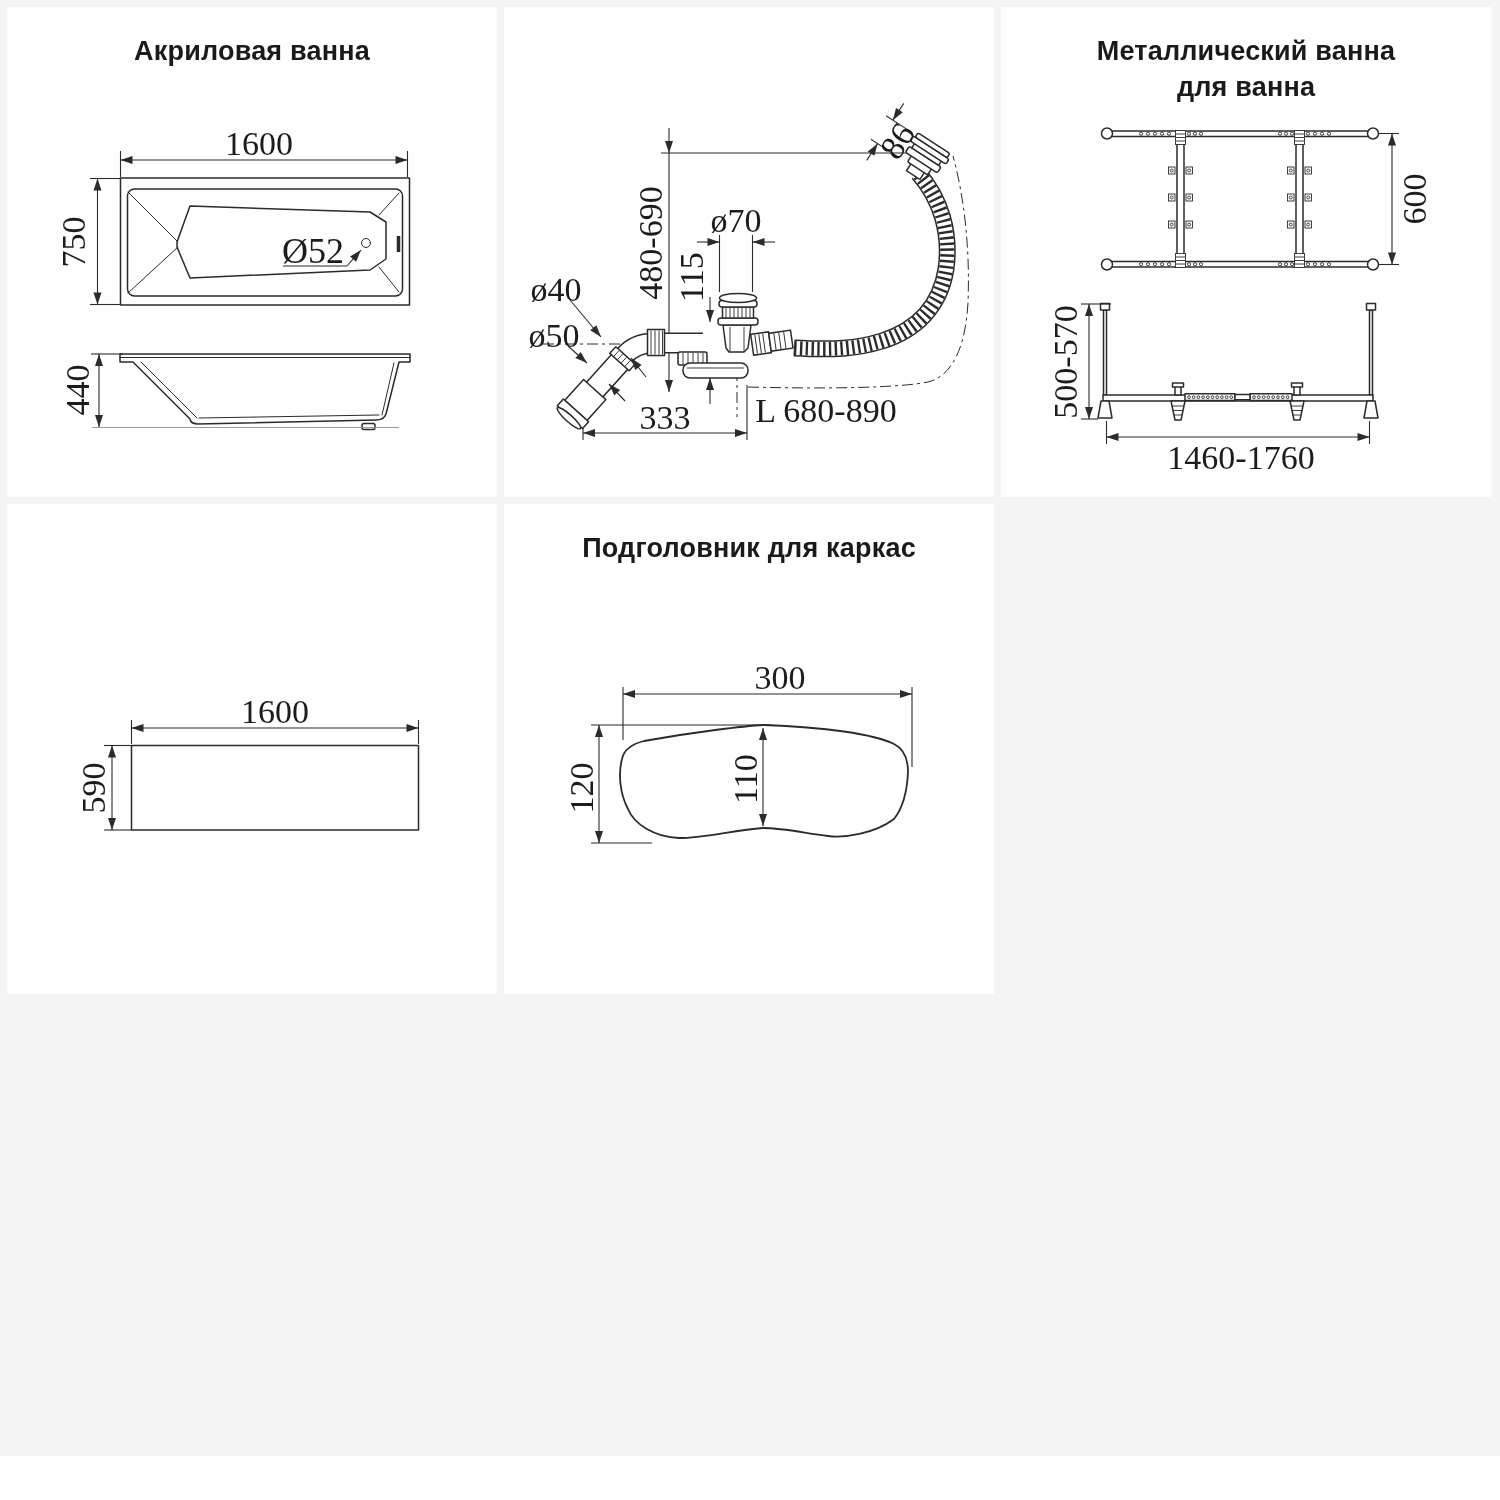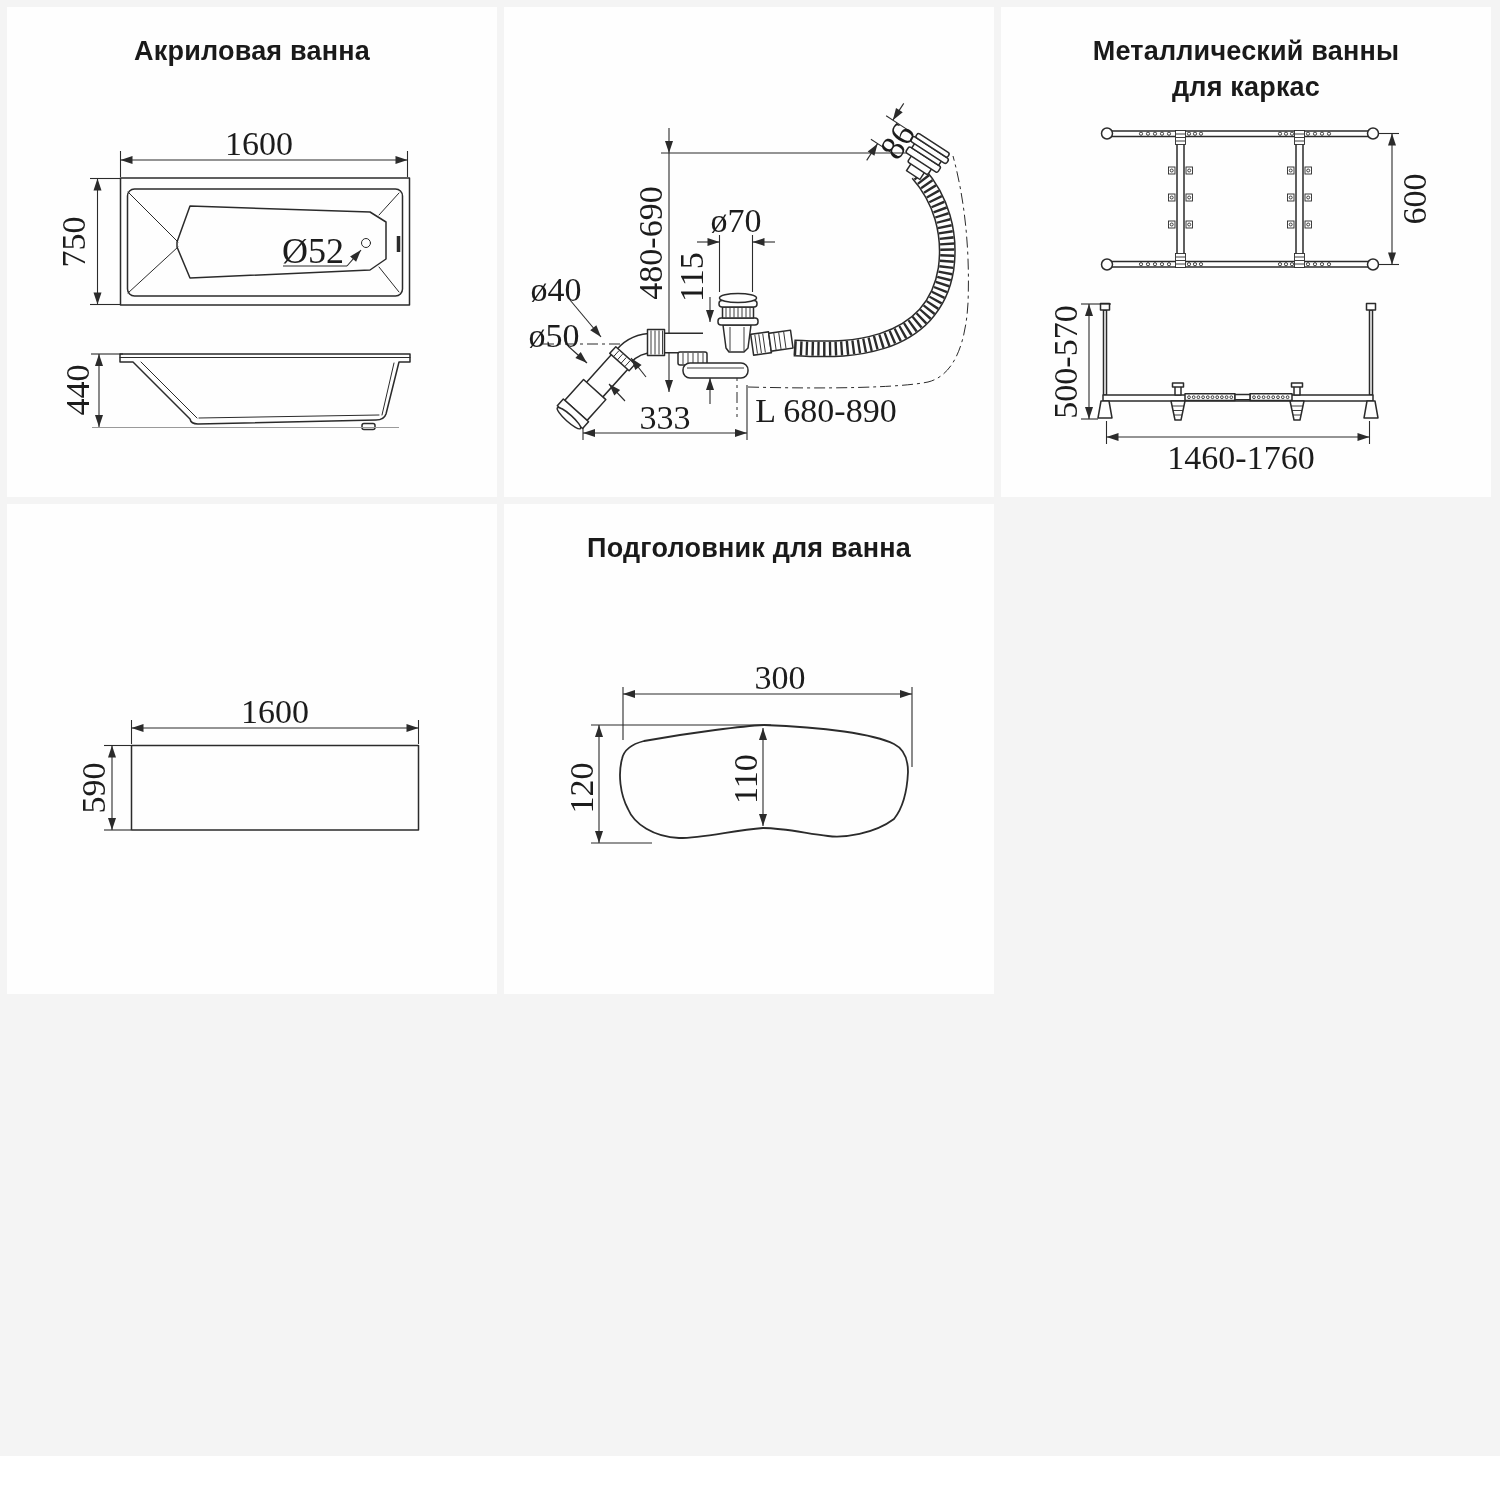--- a/index.html
+++ b/index.html
@@ -187,22 +187,22 @@
       <line class="dim" x1="66" y1="293" x2="97" y2="330" marker-end="url(#m2)"></line>
       <line class="dim" x1="142" y1="370" x2="127" y2="351" marker-end="url(#m2)"></line>
       <text class="d" x="50" y="328" text-anchor="middle" dominant-baseline="central">ø50</text>
       <line class="dim" x1="64" y1="339" x2="83" y2="356" marker-end="url(#m2)"></line>
       <line class="dim" x1="121" y1="394" x2="105" y2="377" marker-end="url(#m2)"></line>
     </svg>
   </div>
 
   <div class="card" style="left:1001px;top:7px;">
     <div class="card-title">
-      <div>Металлический ванны</div>
-      <div>для каркас</div>
+      <div>Металлический ванна</div>
+      <div>для ванна</div>
     </div>
     <svg class="art" width="490" height="490" viewBox="0 0 490 490">
       <defs>
         <marker id="m3" markerUnits="userSpaceOnUse" markerWidth="14" markerHeight="10" refX="12.5" refY="5" orient="auto-start-reverse">
           <path d="M0.5,1 L12.5,5 L0.5,9 Z" fill="#2b2b2b"></path>
         </marker>
       </defs>
 
       <rect class="fw" x="107" y="124" width="264" height="5.5"></rect>
       <rect class="fw" x="107" y="254.5" width="264" height="5.5"></rect>
@@ -369,21 +369,21 @@
       <text class="d" x="268" y="207" text-anchor="middle" dominant-baseline="central">1600</text>
       <rect class="ln" x="124.5" y="241.5" width="287" height="84.5"></rect>
       <line class="dim" x1="97" y1="241.5" x2="124" y2="241.5"></line>
       <line class="dim" x1="97" y1="326" x2="124" y2="326"></line>
       <line class="dim" x1="105" y1="241.5" x2="105" y2="326" marker-start="url(#m4)" marker-end="url(#m4)"></line>
       <text class="d" transform="translate(86 284) rotate(-90)" text-anchor="middle" dominant-baseline="central">590</text>
     </svg>
   </div>
 
   <div class="card" style="left:504px;top:504px;">
-    <div class="card-title">Подголовник для ванна</div>
+    <div class="card-title">Подголовник для каркас</div>
     <svg class="art" width="490" height="490" viewBox="0 0 490 490">
       <defs>
         <marker id="m5" markerUnits="userSpaceOnUse" markerWidth="14" markerHeight="10" refX="12.5" refY="5" orient="auto-start-reverse">
           <path d="M0.5,1 L12.5,5 L0.5,9 Z" fill="#2b2b2b"></path>
         </marker>
       </defs>
 
       <line class="dim" x1="119" y1="183" x2="119" y2="236"></line>
       <line class="dim" x1="408" y1="183" x2="408" y2="263"></line>
       <line class="dim" x1="119" y1="190" x2="408" y2="190" marker-start="url(#m5)" marker-end="url(#m5)"></line>

